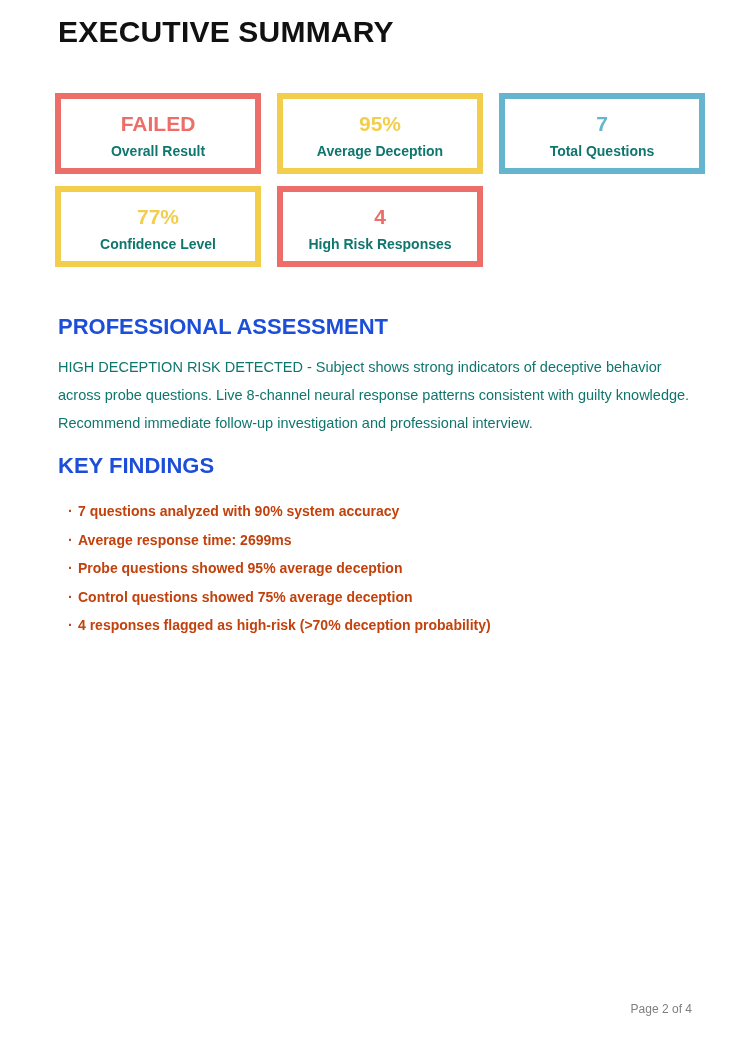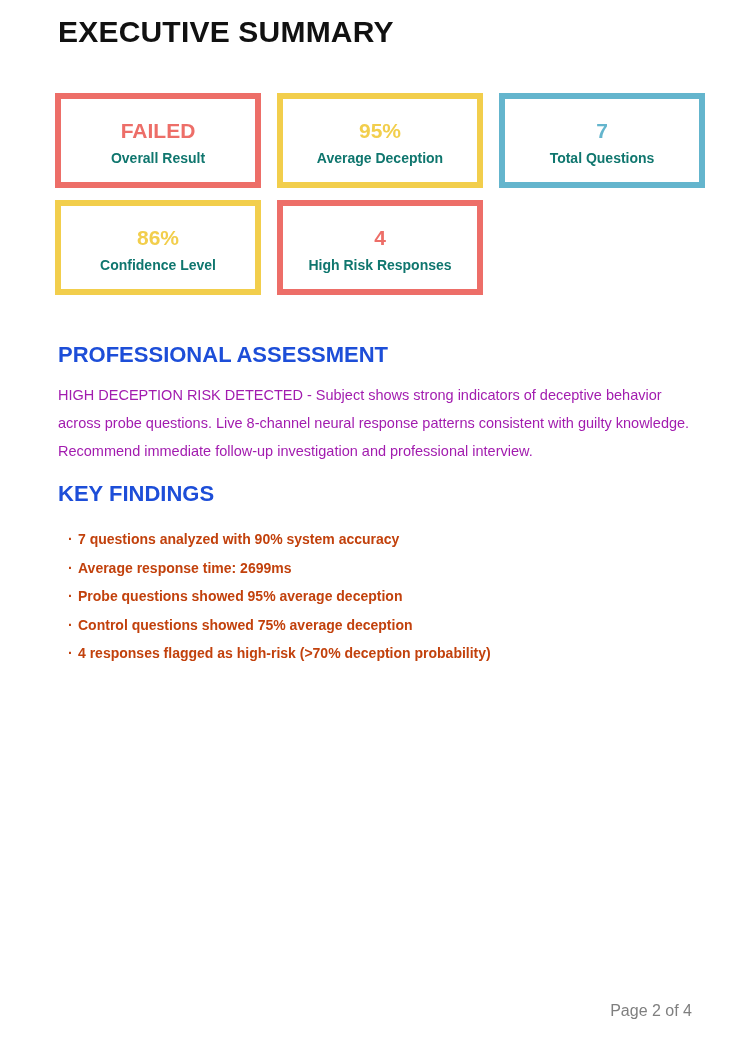--- a/index.html
+++ b/index.html
@@ -27,21 +27,21 @@
     color: #111111;
   }
   .cards-grid {
     margin-top: 44px;
     display: grid;
     grid-template-columns: repeat(3, 1fr);
     column-gap: 16px;
     row-gap: 12px;
   }
   .stat-card {
-    height: 95px;
+    height: 81px;
     background: #ffffff;
     border: 6px solid #cccccc;
     display: flex;
     flex-direction: column;
     align-items: center;
     justify-content: center;
     padding-top: 4px;
     gap: 10px;
   }
   .stat-value {
@@ -71,21 +71,21 @@
     color: #1d4ed8;
   }
   .section-heading.assessment { margin-top: 47px; }
   .section-heading.findings   { margin-top: 16px; }
   .assessment-body {
     margin-left: 3px;
     margin-top: 14px;
     width: 645px;
     font-size: 14.5px;
     line-height: 28px;
-    color: #a21caf;
+    color: #0f766e;
   }
   .findings-list {
     margin-top: 19px;
     margin-left: 13px;
     list-style: none;
   }
   .finding-item {
     font-size: 14px;
     font-weight: bold;
     line-height: 28.5px;
@@ -94,21 +94,21 @@
   .finding-item::before {
     content: "\00B7";
     display: inline-block;
     width: 10px;
     font-weight: bold;
   }
   .page-footer {
     position: absolute;
     right: 51px;
     top: 1002px;
-    font-size: 16px;
+    font-size: 12px;
     color: #7f7f7f;
   }
 </style>
 </head>
 <body>
 
 <div class="content">
 
   <h1 class="page-title">EXECUTIVE SUMMARY</h1>
 
@@ -119,21 +119,21 @@
     </div>
     <div class="stat-card card-yellow">
       <div class="stat-value">95%</div>
       <div class="stat-label">Average Deception</div>
     </div>
     <div class="stat-card card-blue">
       <div class="stat-value">7</div>
       <div class="stat-label">Total Questions</div>
     </div>
     <div class="stat-card card-yellow">
-      <div class="stat-value">86%</div>
+      <div class="stat-value">77%</div>
       <div class="stat-label">Confidence Level</div>
     </div>
     <div class="stat-card card-red">
       <div class="stat-value">4</div>
       <div class="stat-label">High Risk Responses</div>
     </div>
   </div>
 
   <h2 class="section-heading assessment">PROFESSIONAL ASSESSMENT</h2>
   <p class="assessment-body">HIGH DECEPTION RISK DETECTED - Subject shows strong indicators of deceptive behavior across probe questions. Live 8-channel neural response patterns consistent with guilty knowledge. Recommend immediate follow-up investigation and professional interview.</p>

